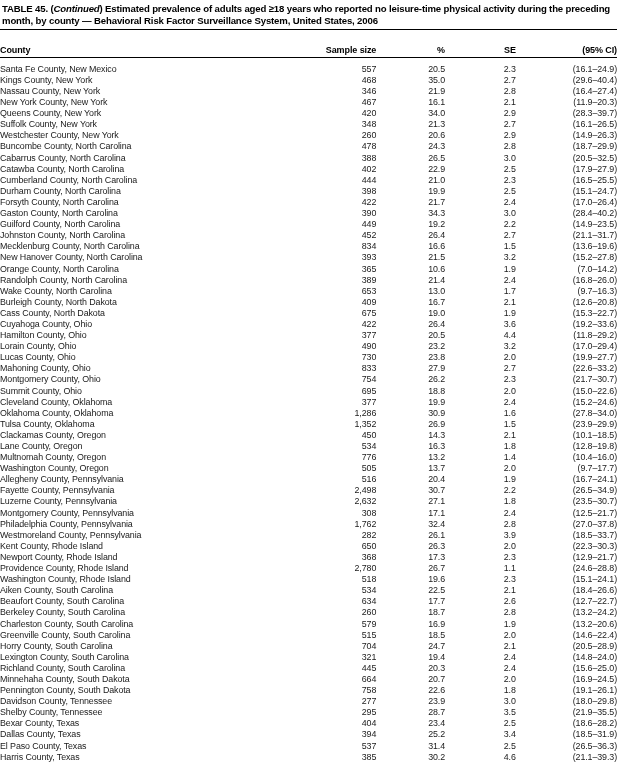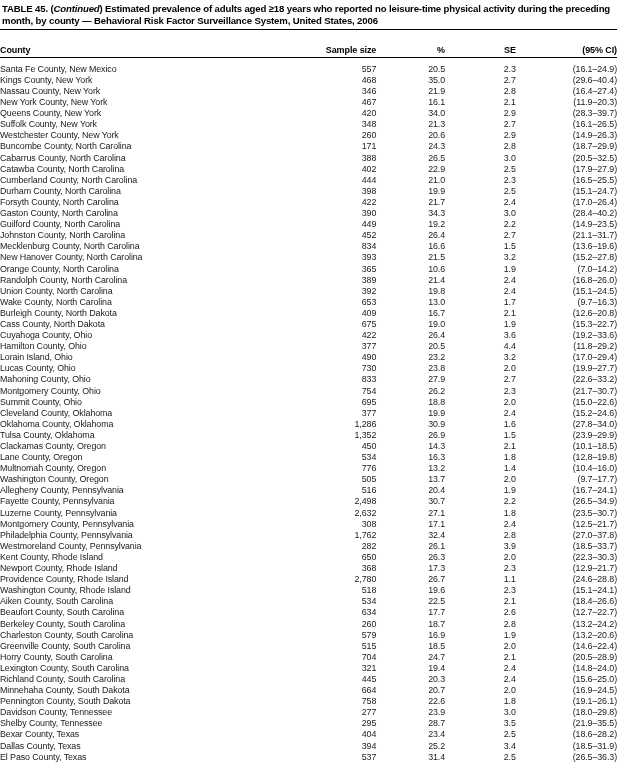--- a/index.html
+++ b/index.html
@@ -154,21 +154,21 @@
         </tr>
         <tr>
           <td class="c-county">Westchester County, New York</td>
           <td class="c-n">260</td>
           <td class="c-pct">20.6</td>
           <td class="c-se">2.9</td>
           <td class="c-ci">(14.9–26.3)</td>
         </tr>
         <tr>
           <td class="c-county">Buncombe County, North Carolina</td>
-          <td class="c-n">171</td>
+          <td class="c-n">478</td>
           <td class="c-pct">24.3</td>
           <td class="c-se">2.8</td>
           <td class="c-ci">(18.7–29.9)</td>
         </tr>
         <tr>
           <td class="c-county">Cabarrus County, North Carolina</td>
           <td class="c-n">388</td>
           <td class="c-pct">26.5</td>
           <td class="c-se">3.0</td>
           <td class="c-ci">(20.5–32.5)</td>
@@ -244,27 +244,20 @@
           <td class="c-ci">(7.0–14.2)</td>
         </tr>
         <tr>
           <td class="c-county">Randolph County, North Carolina</td>
           <td class="c-n">389</td>
           <td class="c-pct">21.4</td>
           <td class="c-se">2.4</td>
           <td class="c-ci">(16.8–26.0)</td>
         </tr>
         <tr>
-          <td class="c-county">Union County, North Carolina</td>
-          <td class="c-n">392</td>
-          <td class="c-pct">19.8</td>
-          <td class="c-se">2.4</td>
-          <td class="c-ci">(15.1–24.5)</td>
-        </tr>
-        <tr>
           <td class="c-county">Wake County, North Carolina</td>
           <td class="c-n">653</td>
           <td class="c-pct">13.0</td>
           <td class="c-se">1.7</td>
           <td class="c-ci">(9.7–16.3)</td>
         </tr>
         <tr>
           <td class="c-county">Burleigh County, North Dakota</td>
           <td class="c-n">409</td>
           <td class="c-pct">16.7</td>
@@ -286,21 +279,21 @@
           <td class="c-ci">(19.2–33.6)</td>
         </tr>
         <tr>
           <td class="c-county">Hamilton County, Ohio</td>
           <td class="c-n">377</td>
           <td class="c-pct">20.5</td>
           <td class="c-se">4.4</td>
           <td class="c-ci">(11.8–29.2)</td>
         </tr>
         <tr>
-          <td class="c-county">Lorain Island, Ohio</td>
+          <td class="c-county">Lorain County, Ohio</td>
           <td class="c-n">490</td>
           <td class="c-pct">23.2</td>
           <td class="c-se">3.2</td>
           <td class="c-ci">(17.0–29.4)</td>
         </tr>
         <tr>
           <td class="c-county">Lucas County, Ohio</td>
           <td class="c-n">730</td>
           <td class="c-pct">23.8</td>
           <td class="c-se">2.0</td>

